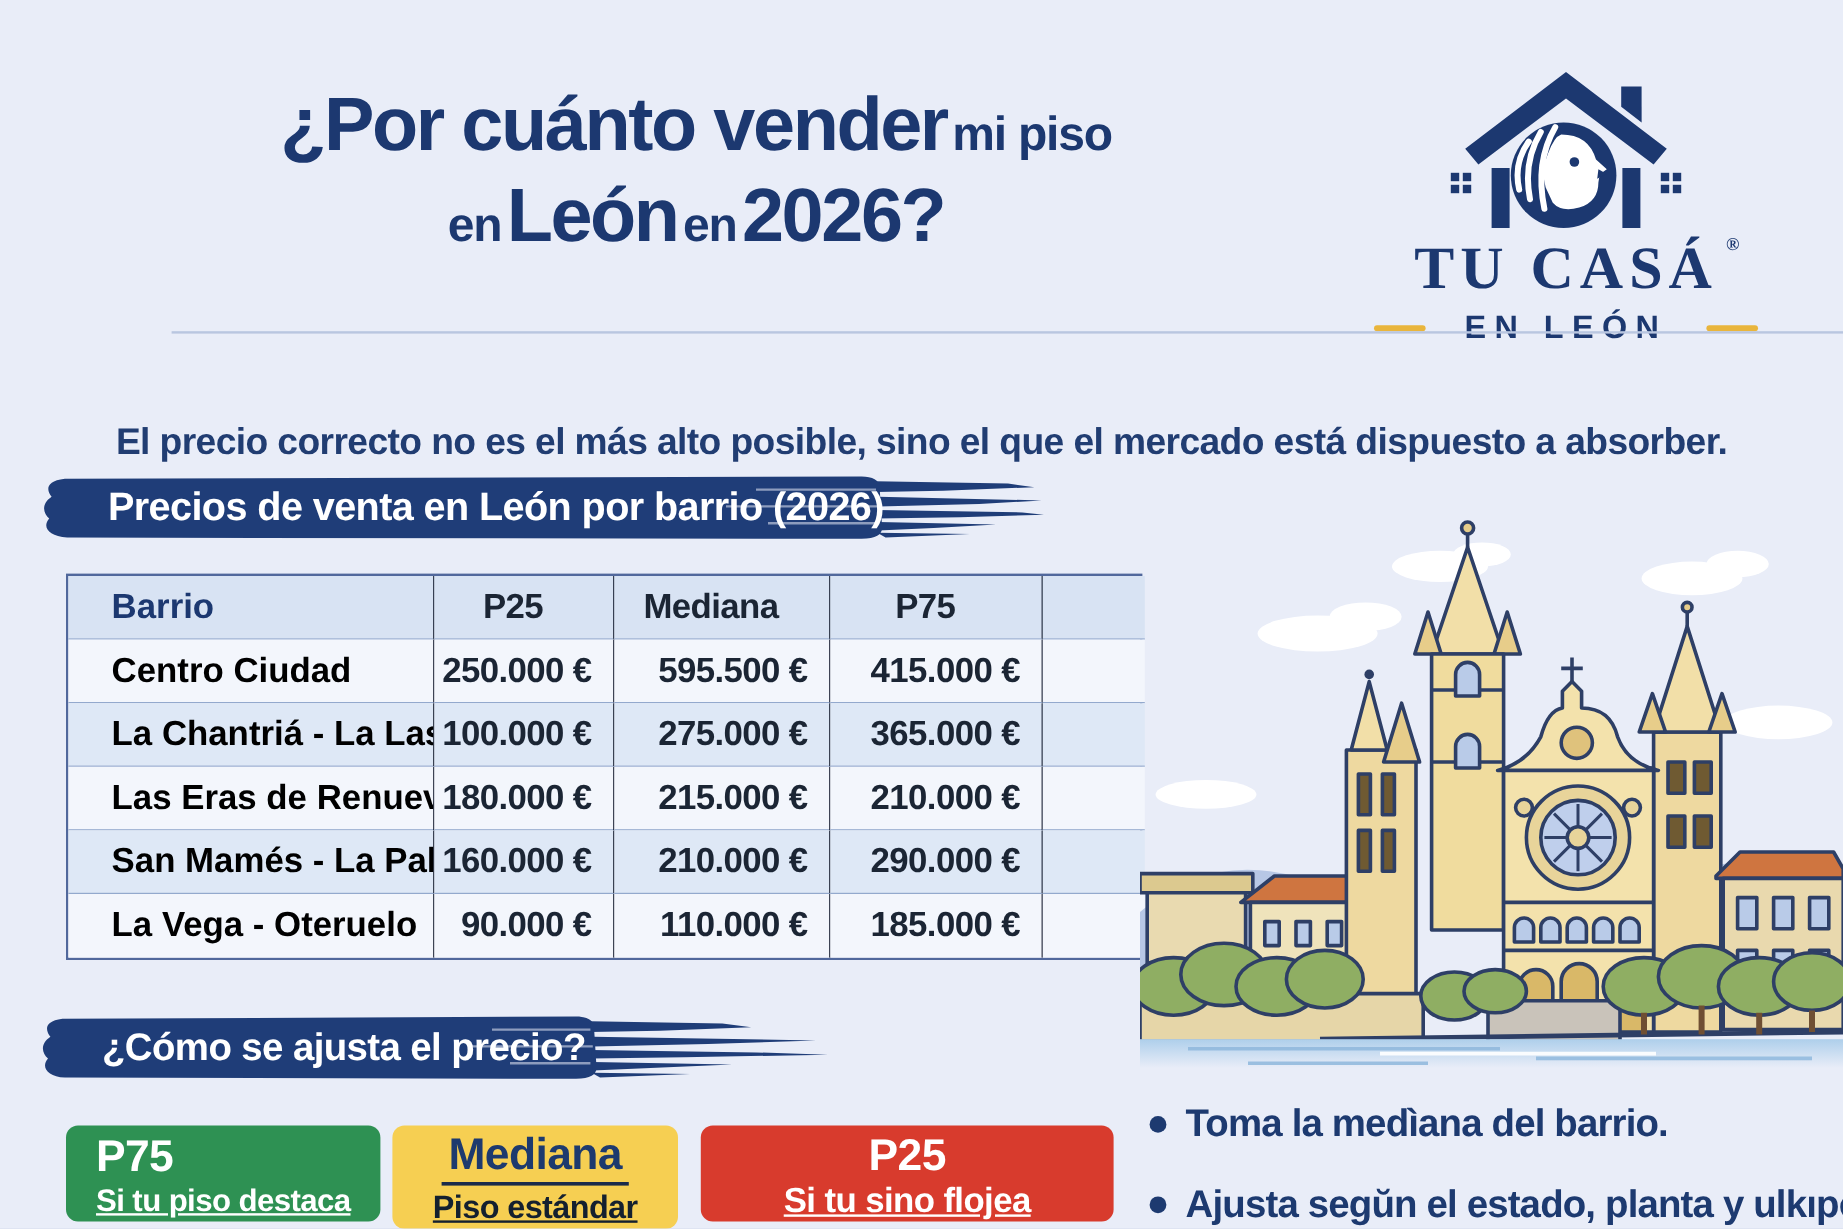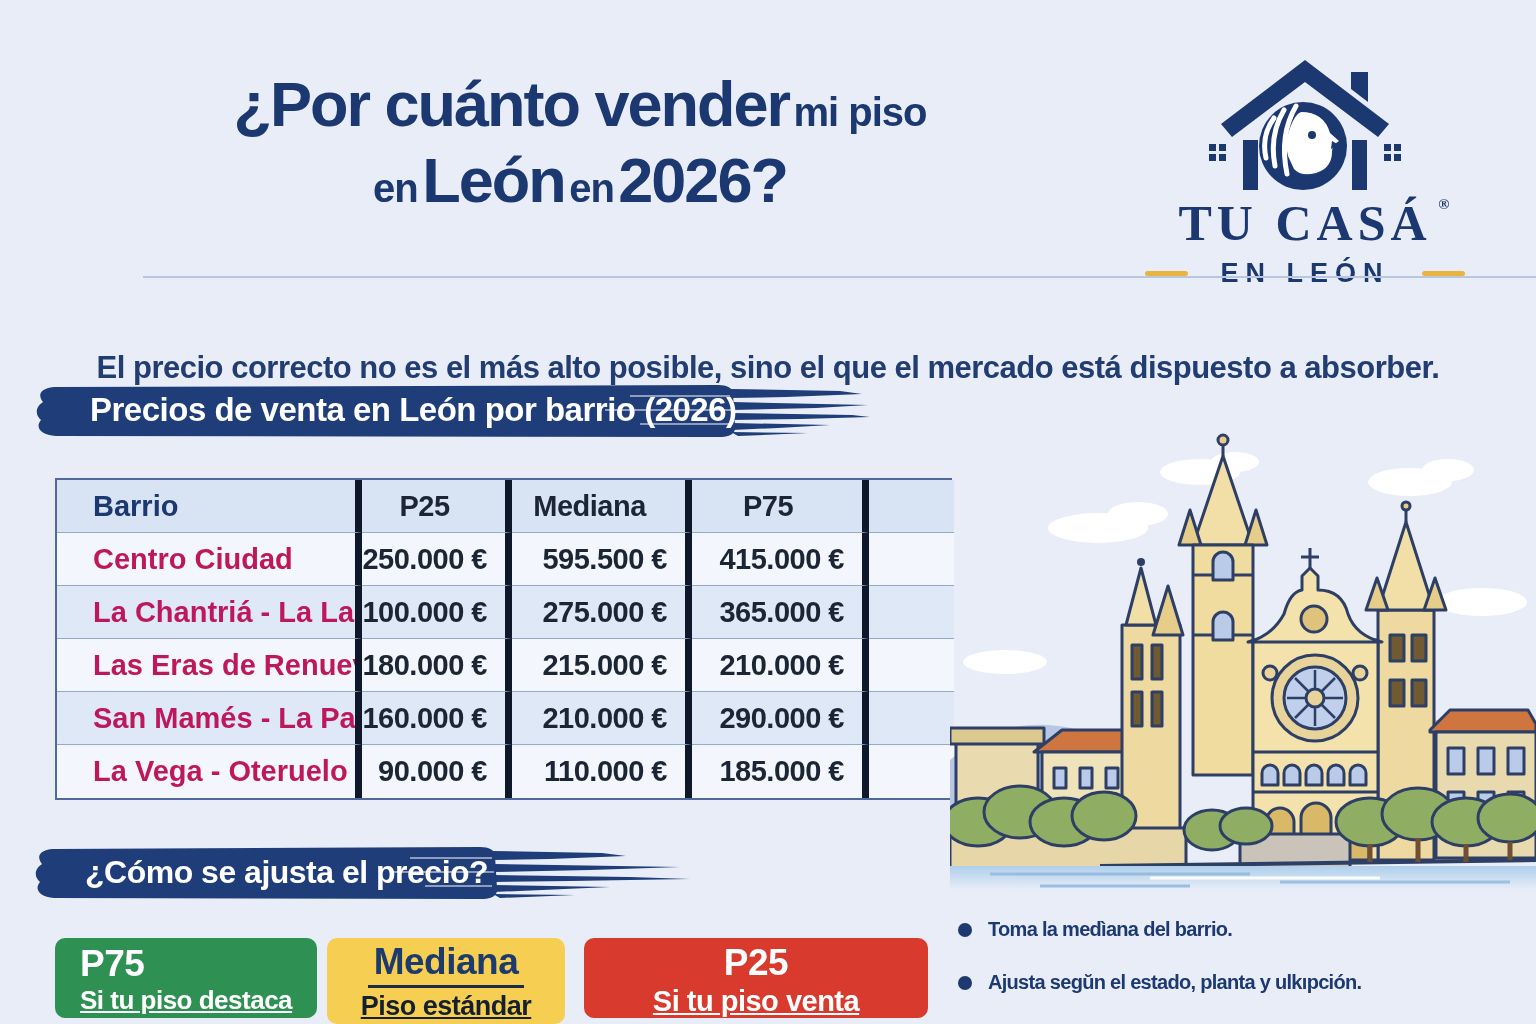--- a/index.html
+++ b/index.html
@@ -30,61 +30,61 @@
   .logo-dash { width:46px; height:5px; background:#e9b53c; border-radius:3px; }
 
   
   .subtitle { position:absolute; left:0; top:314px; width:1536px; text-align:center;
     font-size:31px; font-weight:600; letter-spacing:-0.5px; color:#213d72;margin-top:36px; }
 
   
   .banner { position:absolute; height:62px; }
   .banner svg { position:absolute; left:0; top:0; }
   .banner-text { position:relative; display:block; color:#ffffff; font-weight:bold; white-space:nowrap; }
-  .banner1 { left:30px; top:380px; width:840px; }
+  .banner1 { left:30px; top:392px; width:840px; }
   .banner1 .banner-text { font-size:33px; padding:11px 0 0 60px; letter-spacing:-0.5px; }
   .banner2 { left:30px; top:842px; width:660px; }
   .banner2 .banner-text { font-size:32px; padding:12px 0 0 55px; letter-spacing:-0.5px; }
 
   
   .price-table {
     position:absolute; left:55px; top:478px; width:897px;
     display:grid; grid-template-columns:305px 150px 180px 177px 85px;
     border:2px solid #51689c;
     background:#f3f6fc;
   }
   .cell {
     height:53px; display:flex; align-items:center;
-    border-right:7px solid #0f172a; border-bottom:1px solid #93a9cd;
+    border-right:1px solid #0f172a; border-bottom:1px solid #93a9cd;
     font-size:29px; white-space:nowrap; overflow:hidden;
   }
   .cell:nth-child(5n) { border-right:none; }
   .row-hd  { background:#d8e3f3; }
   .row-odd { background:#f3f6fc; }
   .row-ev  { background:#dee8f6; }
-  .c-name { padding-left:36px; font-weight:bold; color:#be185d; }
+  .c-name { padding-left:36px; font-weight:bold; color:#000000; }
   .c-hd   { font-weight:bold; color:#1c3870; }
   .c-hd.c-num { justify-content:center; }
   .c-num  { justify-content:flex-end; padding-right:18px; color:#1b2534; font-weight:600; letter-spacing:-0.5px; }
   .price-table .cell:last-child, .price-table .row-last { border-bottom:none; }
 
   
   .adj-box { position:absolute; top:938px; border-radius:10px; overflow:hidden; }
   .box-green { left:55px;  width:262px; height:80px; background:#2e9153; color:#fff; padding:6px 0 0 25px; }
   .box-yellow{ left:327px; width:238px; height:86px; background:#f6cf52; text-align:center; padding-top:4px; }
   .box-red   { left:584px; width:344px; height:80px; background:#d83b2d; color:#fff; text-align:center; padding-top:5px; }
   .box-big   { font-size:37px; font-weight:bold; line-height:1.1; letter-spacing:-0.5px; }
   .box-desc  { font-size:26px; font-weight:bold; letter-spacing:-0.5px;text-decoration:underline; }
   .box-yellow .box-big { color:#1d3a6e; display:inline-block; border-bottom:3px solid #1b2b4a; padding:0 6px 2px 6px; }
   .box-yellow .box-desc { color:#14202f; font-size:27px; margin-top:3px; }
   .box-red .box-desc { font-size:29px; margin-top:1px; }
 
   
   .bullets { position:absolute; left:958px; top:918px; width:578px; color:#1d3a70; }
-  .bullet { display:flex; align-items:flex-end; gap:16px; font-size:20px; font-weight:600; letter-spacing:-0.7px; white-space:nowrap; }
+  .bullet { display:flex; align-items:flex-end; gap:16px; font-size:32px; font-weight:600; letter-spacing:-0.7px; white-space:nowrap; }
   .bullet + .bullet { margin-top:30px; }
   .bullet-dot { width:14px; height:14px; border-radius:50%; background:#1d3a70; flex:none; align-self:center; }
 
   
   .illustration { position:absolute; left:950px; top:430px; width:586px; height:460px; }
 </style>
 </head>
 <body>
 
 <div class="canvas">
@@ -211,21 +211,21 @@
   <div class="adj-box box-green">
     <div class="box-big">P75</div>
     <div class="box-desc">Si tu piso destaca</div>
   </div>
   <div class="adj-box box-yellow">
     <div><span class="box-big">Mediana</span></div>
     <div class="box-desc">Piso estándar</div>
   </div>
   <div class="adj-box box-red">
     <div class="box-big">P25</div>
-    <div class="box-desc">Si tu piso venta</div>
+    <div class="box-desc">Si tu sino flojea</div>
   </div>
 
   <div class="bullets">
     <div class="bullet">
       <span class="bullet-dot"></span>
       <span>Toma la medìana del barrio.</span>
     </div>
     <div class="bullet">
       <span class="bullet-dot"></span>
       <span>Ajusta segŭn el estado, planta y ulkıpción.</span>

